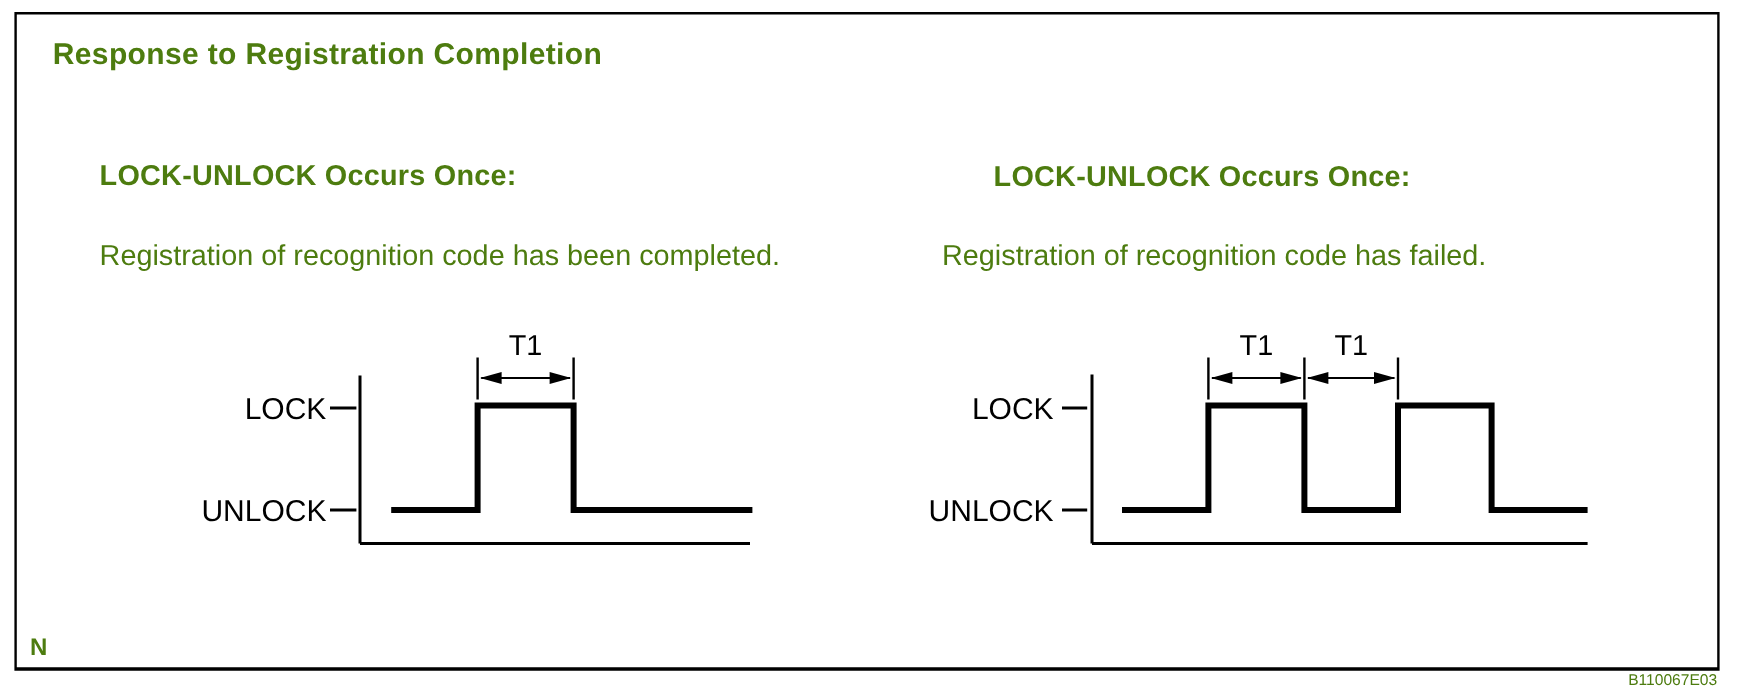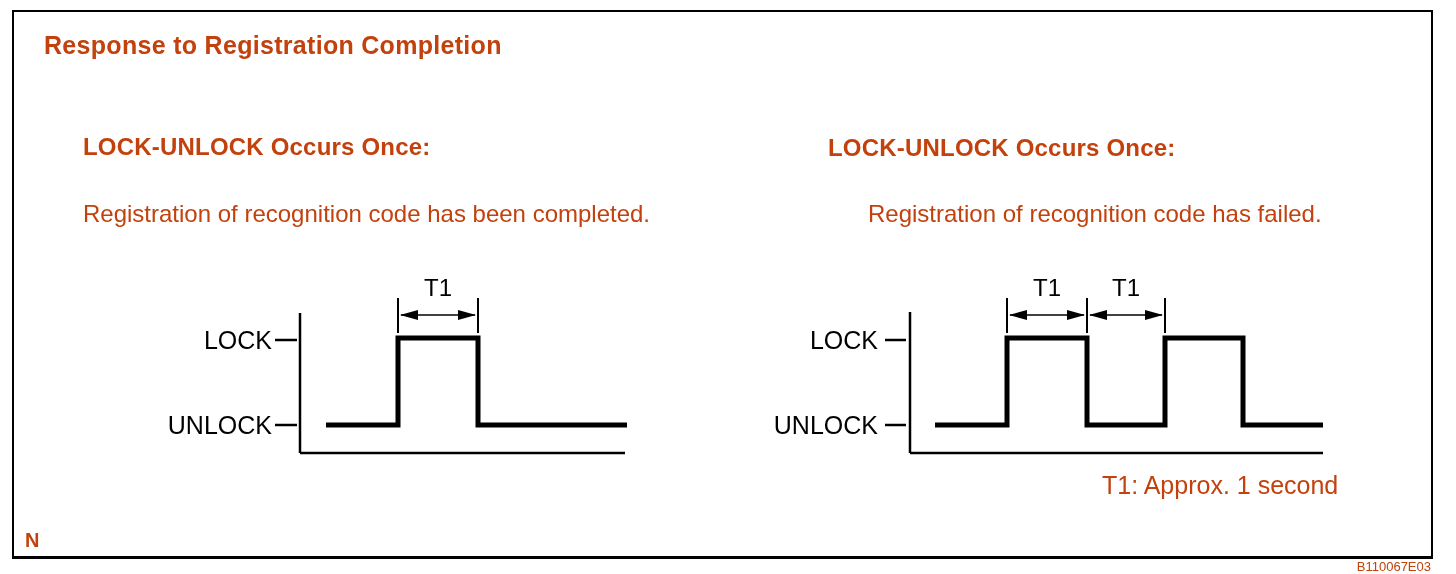--- a/index.html
+++ b/index.html
@@ -1,21 +1,21 @@
 <!DOCTYPE html>
 <html><head>
 <meta charset="utf-8">
 <style>
   html, body { margin: 0; padding: 0; background: #ffffff; }
   .canvas {
     position: relative;
     width: 1456px;
     height: 574px;
     background: #ffffff;
-    color: #c2410c;
+    color: #4d7c0f;
     font-family: "Liberation Sans", sans-serif;
     overflow: hidden;
   }
   .frame {
     position: absolute;
     left: 12px; top: 10px;
     width: 1421px; height: 549px;
     box-sizing: border-box;
     border: 2px solid #000000;
     border-bottom-width: 3px;
@@ -23,21 +23,21 @@
   .abs { position: absolute; white-space: nowrap; }
   .doc-title {
     left: 44px; top: 31px;
     font-size: 25px; font-weight: bold; letter-spacing: 0.3px;
   }
   .sec-heading { font-size: 24px; font-weight: bold; letter-spacing: 0.2px; }
   .sec-body { font-size: 24px; }
   .heading-once { left: 83px; top: 133px; }
   .body-once    { left: 83px; top: 200px; }
   .heading-twice{ left: 828px; top: 134px; }
-  .body-twice   { left: 868px; top: 200px; text-align: right; }
+  .body-twice   { left: 785px; top: 200px; text-align: right; }
   .t1-note {
     left: 1102px; top: 471px;
     font-size: 25px;
   }
   .page-marker {
     left: 25px; top: 529px;
     font-size: 20px; font-weight: bold;
   }
   .figure-code {
     right: 25px; top: 559px;
@@ -113,18 +113,17 @@
     <polygon points="330,47 312,42 312,52" fill="#000"></polygon>
 
     <line x1="335" y1="47" x2="407" y2="47" stroke="#000" stroke-width="1.5"></line>
     <polygon points="334,47 352,42 352,52" fill="#000"></polygon>
     <polygon points="408,47 390,42 390,52" fill="#000"></polygon>
 
     <text x="292" y="28" text-anchor="middle" class="t1-label">T1</text>
     <text x="371" y="28" text-anchor="middle" class="t1-label">T1</text>
   </svg>
 
-  <div class="abs t1-note">T1: Approx. 1 second</div>
 
   <div class="abs page-marker">N</div>
   <div class="abs figure-code">B110067E03</div>
 
 </div>
 
 </body></html>

